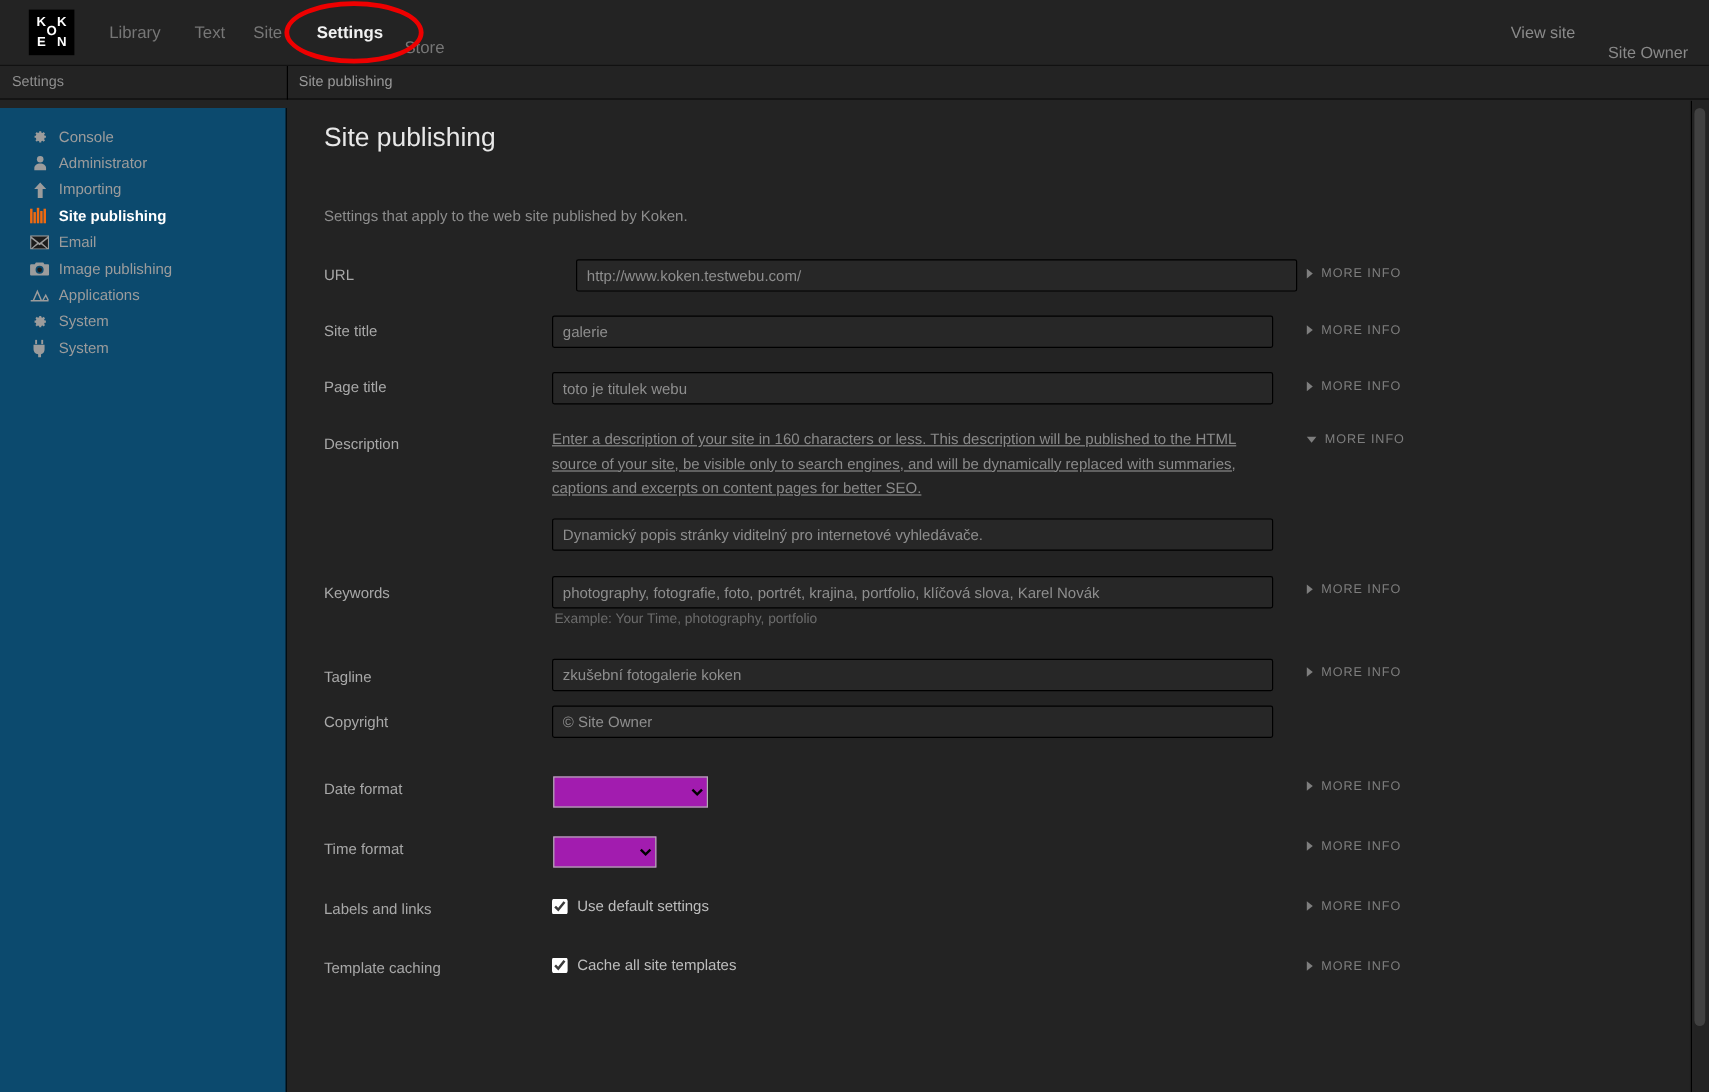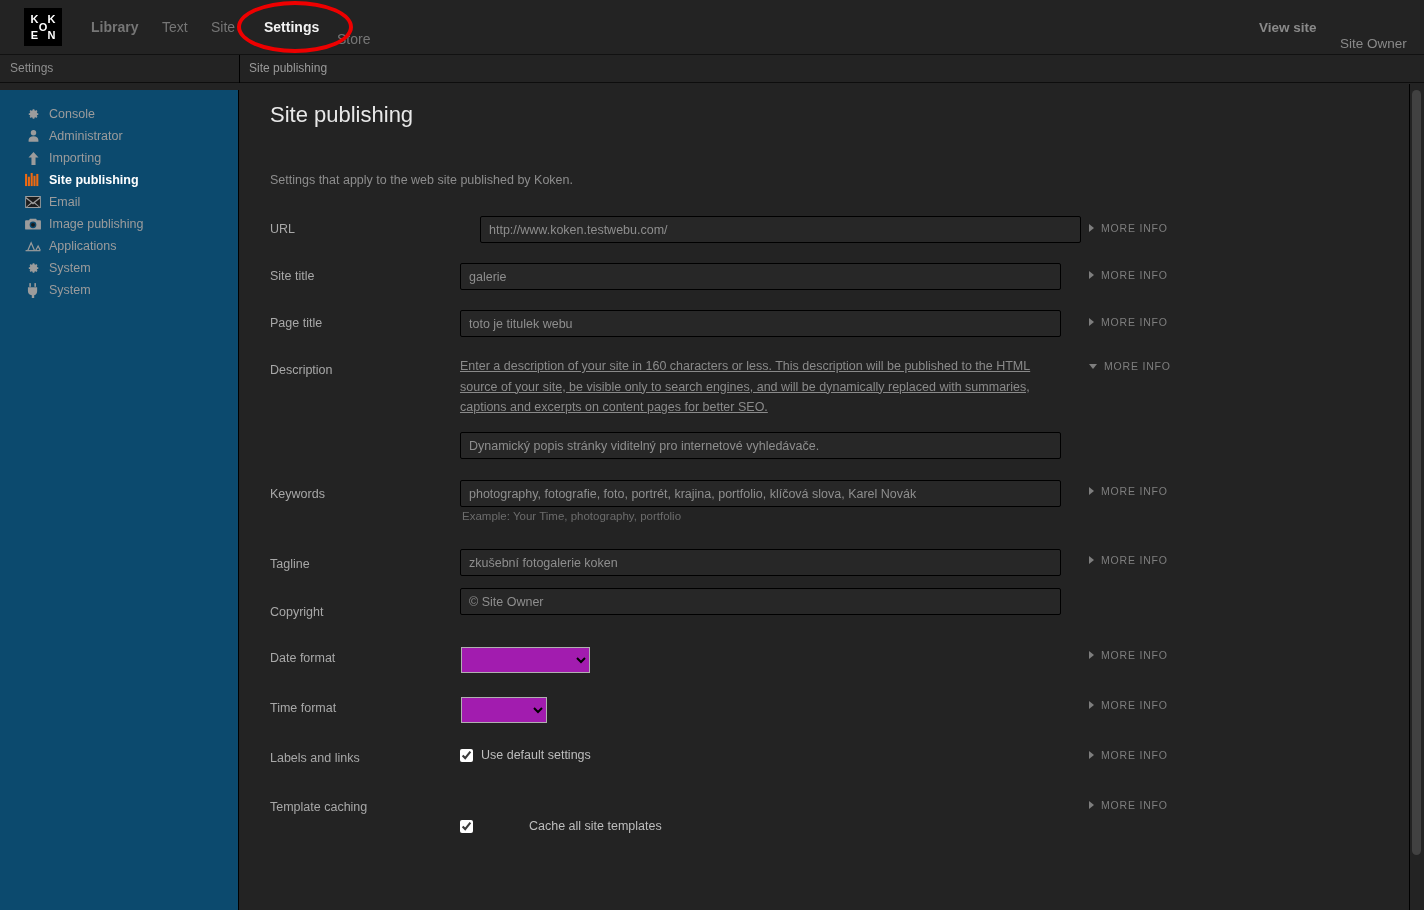--- a/index.html
+++ b/index.html
@@ -41,27 +41,27 @@
   }
 
   .navitem {
     position: absolute; top: 19px;
     font-size: 14px;
     color: #767676;
     white-space: nowrap;
   }
   .navitem.active { color: #f2f2f2; font-weight: bold; }
 
-  #nav-library  { left: 91px; font-weight: bold; }
+  #nav-library  { left: 91px; }
   #nav-text     { left: 162px; }
   #nav-site     { left: 211px; }
   #nav-settings { left: 264px; }
   #nav-store    { left: 337px; margin-top: 12px; }
 
-  #nav-viewsite  { position: absolute; top: 20px; left: 1259px; font-size: 13.5px; color: #8a8a8a; font-weight: bold; }
+  #nav-viewsite  { position: absolute; top: 20px; left: 1259px; font-size: 13.5px; color: #8a8a8a; }
   #nav-siteowner { position: absolute; top: 20px; left: 1340px; font-size: 13.5px; color: #8a8a8a; margin-top: 16px; }
 
   
   #annot-ellipse {
     position: absolute;
     left: 237px; top: 1px;
     width: 116px; height: 52px;
     border: 4px solid #ee0000;
     border-radius: 50%;
     pointer-events: none;
@@ -403,21 +403,21 @@
     <div class="row">
       <div class="lbl" style="top:341px;">Tagline</div>
       <input class="field" style="top: 333px;" type="text" value="zkušební fotogalerie koken">
       <div class="moreinfo" style="top:338px;">
         <span class="tri"></span>
         <span>MORE INFO</span>
       </div>
     </div>
 
     <div class="row">
-      <div class="lbl" style="top:389px;">Copyright</div>
+      <div class="lbl" style="top:379px;">Copyright</div>
       <input class="field" style="top: 372px;" type="text" value="© Site Owner">
     </div>
 
     <div class="row">
       <div class="lbl" style="top:435px;">Date format</div>
       <select class="sel" style="top:431px;">
         <option>November 8, 2016</option>
       </select>
       <div class="moreinfo" style="top:433px;">
         <span class="tri"></span>
@@ -443,21 +443,21 @@
         <span class="cblabel">Use default settings</span>
       </div>
       <div class="moreinfo" style="top:533px;">
         <span class="tri"></span>
         <span>MORE INFO</span>
       </div>
     </div>
 
     <div class="row">
       <div class="lbl" style="top:584px;">Template caching</div>
-      <div class="cbwrap" style="top:603px;gap:48px;">
+      <div class="cbwrap" style="top:581px;">
         <input type="checkbox" checked="" style="">
         <span class="cblabel">Cache all site templates</span>
       </div>
       <div class="moreinfo" style="top:583px;">
         <span class="tri"></span>
         <span>MORE INFO</span>
       </div>
     </div>
 
   </div>

